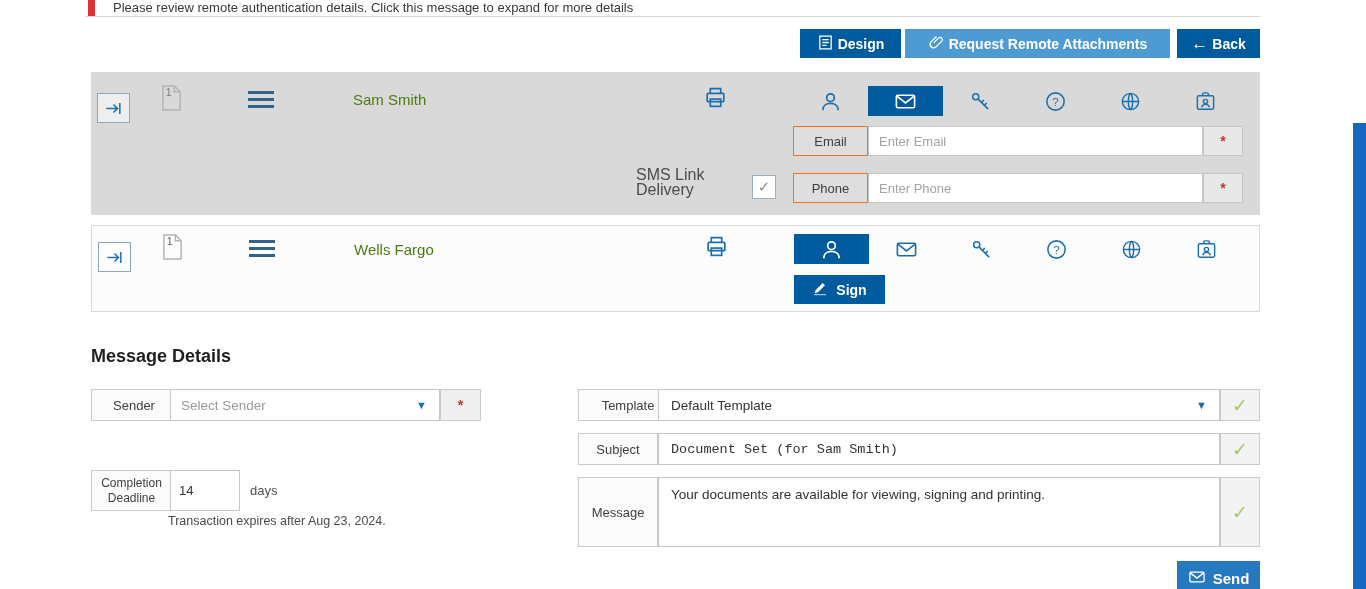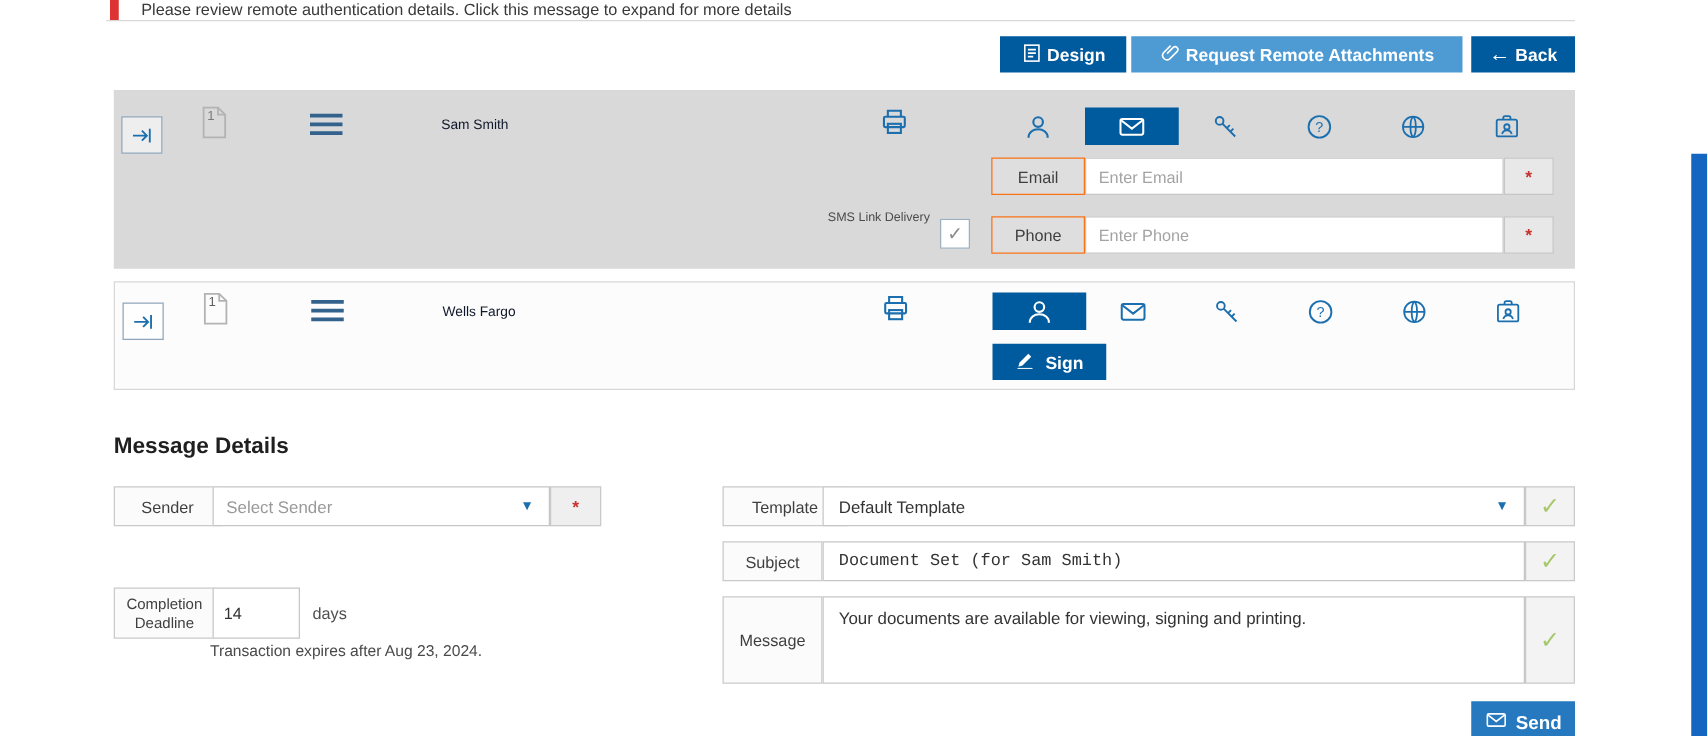--- a/index.html
+++ b/index.html
@@ -29,41 +29,41 @@
   #row1 .assign{left:6px;top:21px}
   #row2 .assign{left:6px;top:16px}
   .docic{color:#b3b3b3;cursor:pointer}
   .docic svg{width:23px;height:28px}
   #row1 .docic{left:69px;top:12px}
   #row2 .docic{left:69px;top:7px}
   .drag{display:flex;flex-direction:column;gap:4px;width:26px;cursor:grab}
   .drag i{display:block;height:3px;background:#33628c}
   #row1 .drag{left:157px;top:19px}
   #row2 .drag{left:157px;top:14px}
-  .rname{font-size:11px;color:#0f172a;line-height:22px}
+  .rname{font-size:15px;color:#4d7c0f;line-height:22px}
   #row1 .rname{left:262px;top:17px}
   #row2 .rname{left:262px;top:13px}
   .printer{color:#1c6fae;cursor:pointer}
   .printer svg{width:25px;height:25px}
   #row1 .printer{left:612px;top:13px}
   #row2 .printer{left:612px;top:8px}
   .dcell{width:75px;height:30px;display:flex;align-items:center;justify-content:center;color:#1c6fae;cursor:pointer}
   .dcell svg{width:23px;height:23px}
   .dcell.sel{background:#005b9e;color:#fff}
   #row1 .dcell{top:14px}
   #row2 .dcell{top:8px}
   .c0{left:702px}.c1{left:777px}.c2{left:852px}.c3{left:927px}.c4{left:1002px}.c5{left:1077px}
 
   .flabel{width:75px;height:30px;background:#dedede;border:1px solid #f97316;display:flex;align-items:center;justify-content:center;font-size:13px;color:#3f3f3f}
   .finput{width:335px;height:30px;border:1px solid #c6c6c6;background:#fff;padding:0 10px;font-size:13px;color:#333;font-family:inherit}
   .finput::placeholder{color:#a3a3a3}
   .freq{width:40px;height:30px;background:#e8e8e8;border:1px solid #c6c6c6;display:flex;align-items:center;justify-content:center;color:#c9302c;font-size:14px;font-weight:700}
   .r-email{top:54px}.r-phone{top:101px}
   .fl{left:702px}.fi{left:777px}.fr{left:1112px}
-  .smslabel{left:545px;top:95px;width:108px;text-align:right;font-size:10px;line-height:15px;color:#4c4c4c}
+  .smslabel{left:545px;top:95px;width:108px;font-size:16px;line-height:15px;color:#4c4c4c}
   .smscheck{left:661px;top:103px;width:24px;height:24px;background:#fff;border:1px solid #9db0c0;display:flex;align-items:center;justify-content:center;color:#8d8d8d;font-size:15px;cursor:pointer}
 
   #btn-sign{left:702px;top:49px;width:91px;height:29px;background:#005b9e;display:flex;align-items:center;justify-content:center;gap:8px;color:#fff;font-size:14px;font-weight:700;cursor:pointer}
   #btn-sign svg{width:16px;height:16px}
 
   
   #md-heading{left:91px;top:346px;font-size:18px;font-weight:700;color:#1f1f1f}
   .mlabel{background:#fbfbfb;border:1px solid #cacaca;display:flex;align-items:center;justify-content:center;font-size:13px;color:#3f3f3f;text-align:center}
   .mcheck{background:#f3f3f3;border:1px solid #cacaca;display:flex;align-items:center;justify-content:center;color:#a6c86a;font-size:19px}
   .mfield{background:#fff;border:1px solid #c6c6c6;font-size:13.5px;color:#333}

